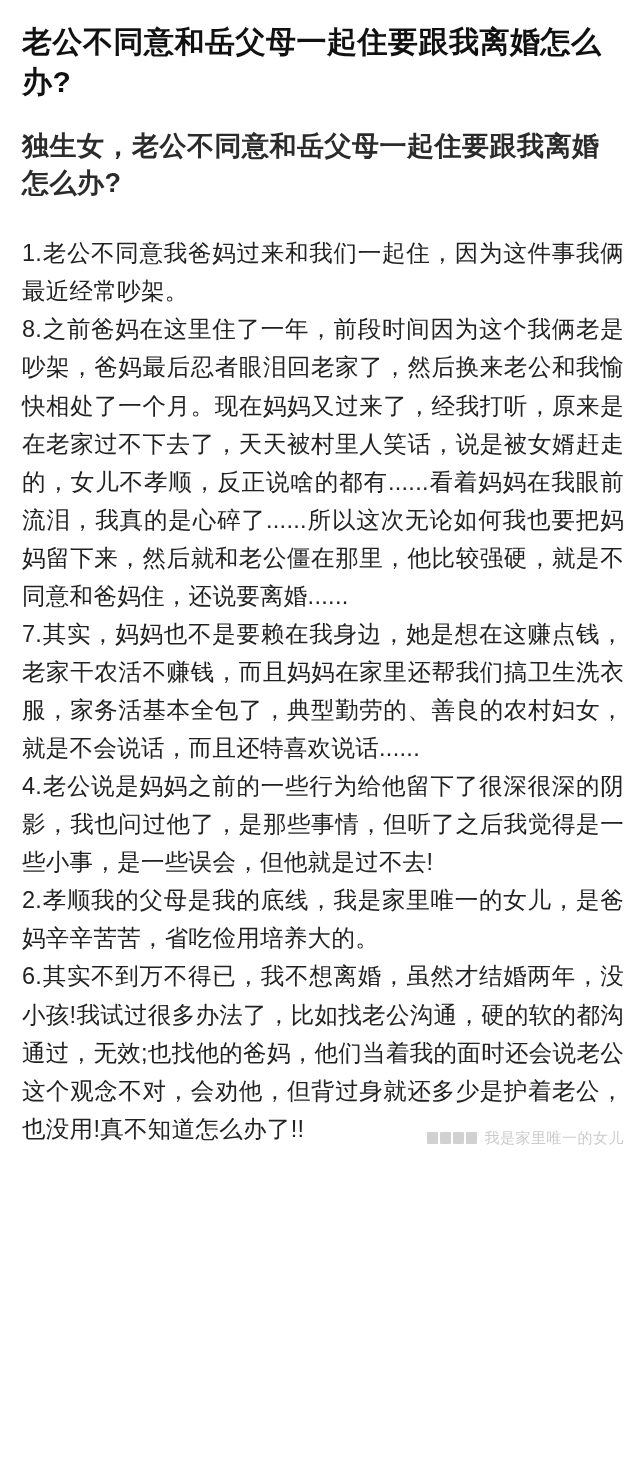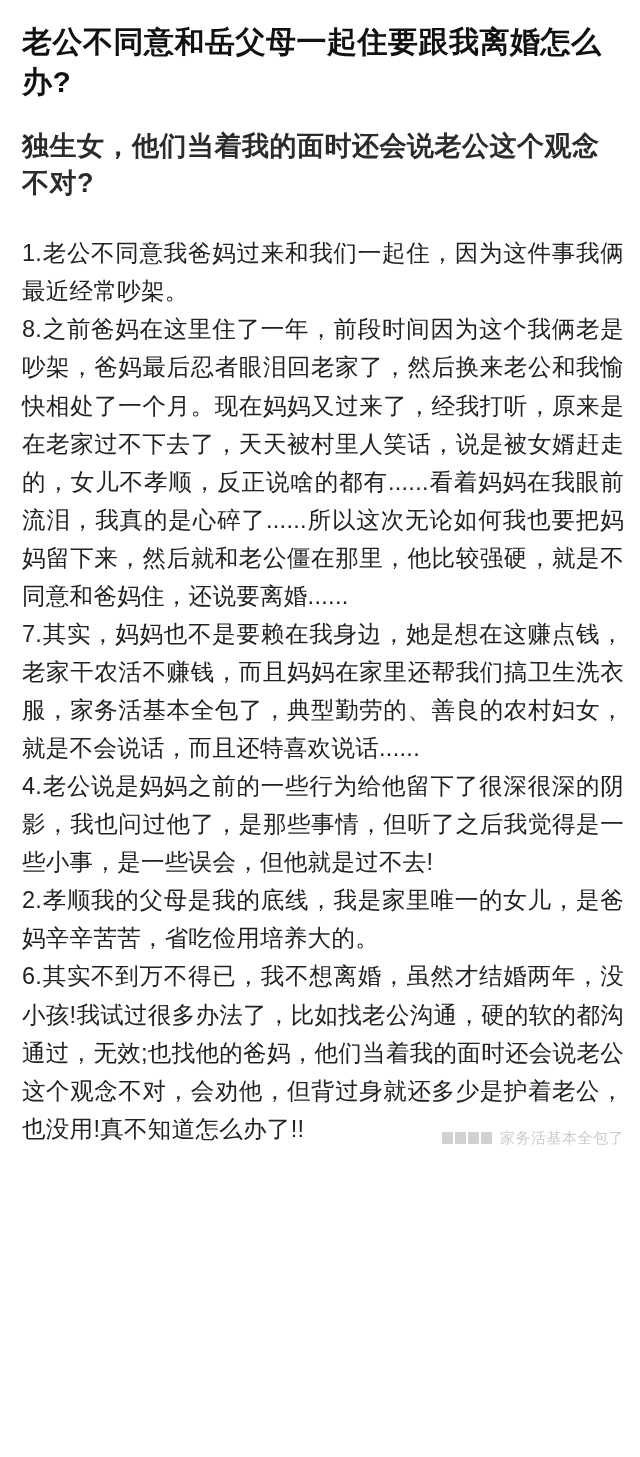--- a/index.html
+++ b/index.html
@@ -72,36 +72,36 @@
     white-space: nowrap;
   }
 </style>
 </head>
 <body>
 
 <div class="page">
 
   <h1 class="title">老公不同意和岳父母一起住要跟我离婚怎么办?</h1>
 
-  <h2 class="subtitle">独生女，他们当着我的面时还会说老公这个观念不对?</h2>
+  <h2 class="subtitle">独生女，老公不同意和岳父母一起住要跟我离婚怎么办?</h2>
 
   <div class="body-text">
     <p class="para">1.老公不同意我爸妈过来和我们一起住，因为这件事我俩最近经常吵架。</p>
     <p class="para">8.之前爸妈在这里住了一年，前段时间因为这个我俩老是吵架，爸妈最后忍者眼泪回老家了，然后换来老公和我愉快相处了一个月。现在妈妈又过来了，经我打听，原来是在老家过不下去了，天天被村里人笑话，说是被女婿赶走的，女儿不孝顺，反正说啥的都有......看着妈妈在我眼前流泪，我真的是心碎了......所以这次无论如何我也要把妈妈留下来，然后就和老公僵在那里，他比较强硬，就是不同意和爸妈住，还说要离婚......</p>
     <p class="para">7.其实，妈妈也不是要赖在我身边，她是想在这赚点钱，老家干农活不赚钱，而且妈妈在家里还帮我们搞卫生洗衣服，家务活基本全包了，典型勤劳的、善良的农村妇女，就是不会说话，而且还特喜欢说话......</p>
     <p class="para">4.老公说是妈妈之前的一些行为给他留下了很深很深的阴影，我也问过他了，是那些事情，但听了之后我觉得是一些小事，是一些误会，但他就是过不去!</p>
     <p class="para">2.孝顺我的父母是我的底线，我是家里唯一的女儿，是爸妈辛辛苦苦，省吃俭用培养大的。</p>
     <p class="para">6.其实不到万不得已，我不想离婚，虽然才结婚两年，没小孩!我试过很多办法了，比如找老公沟通，硬的软的都沟通过，无效;也找他的爸妈，他们当着我的面时还会说老公这个观念不对，会劝他，但背过身就还多少是护着老公，也没用!真不知道怎么办了!!</p>
   </div>
 
   <div class="watermark">
     <span class="wm-logo">
       <svg viewBox="0 0 52 16" width="52" height="16" aria-hidden="true">
         <rect x="0" y="2" width="11" height="12" rx="1" fill="#9a9a9a"></rect>
         <rect x="13" y="2" width="11" height="12" rx="1" fill="#9a9a9a"></rect>
         <rect x="26" y="2" width="11" height="12" rx="1" fill="#9a9a9a"></rect>
         <rect x="39" y="2" width="11" height="12" rx="1" fill="#9a9a9a"></rect>
       </svg>
     </span>
-    <span class="wm-text">家务活基本全包了</span>
+    <span class="wm-text">我是家里唯一的女儿</span>
   </div>
 
 </div>
 
 </body></html>

